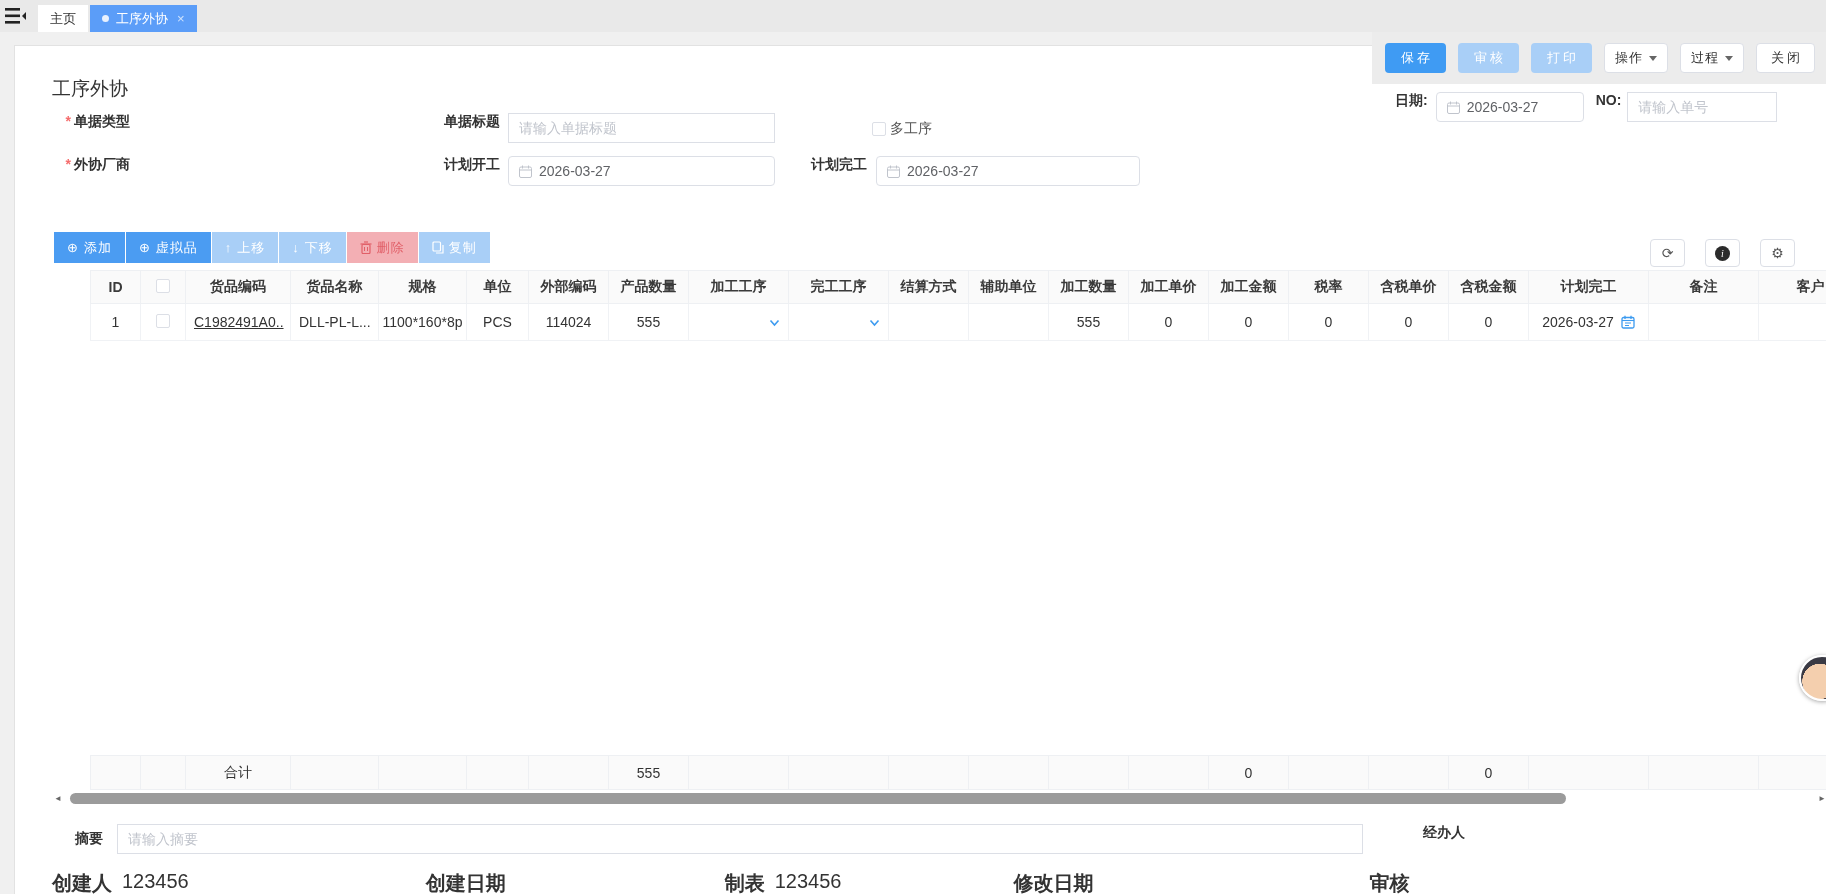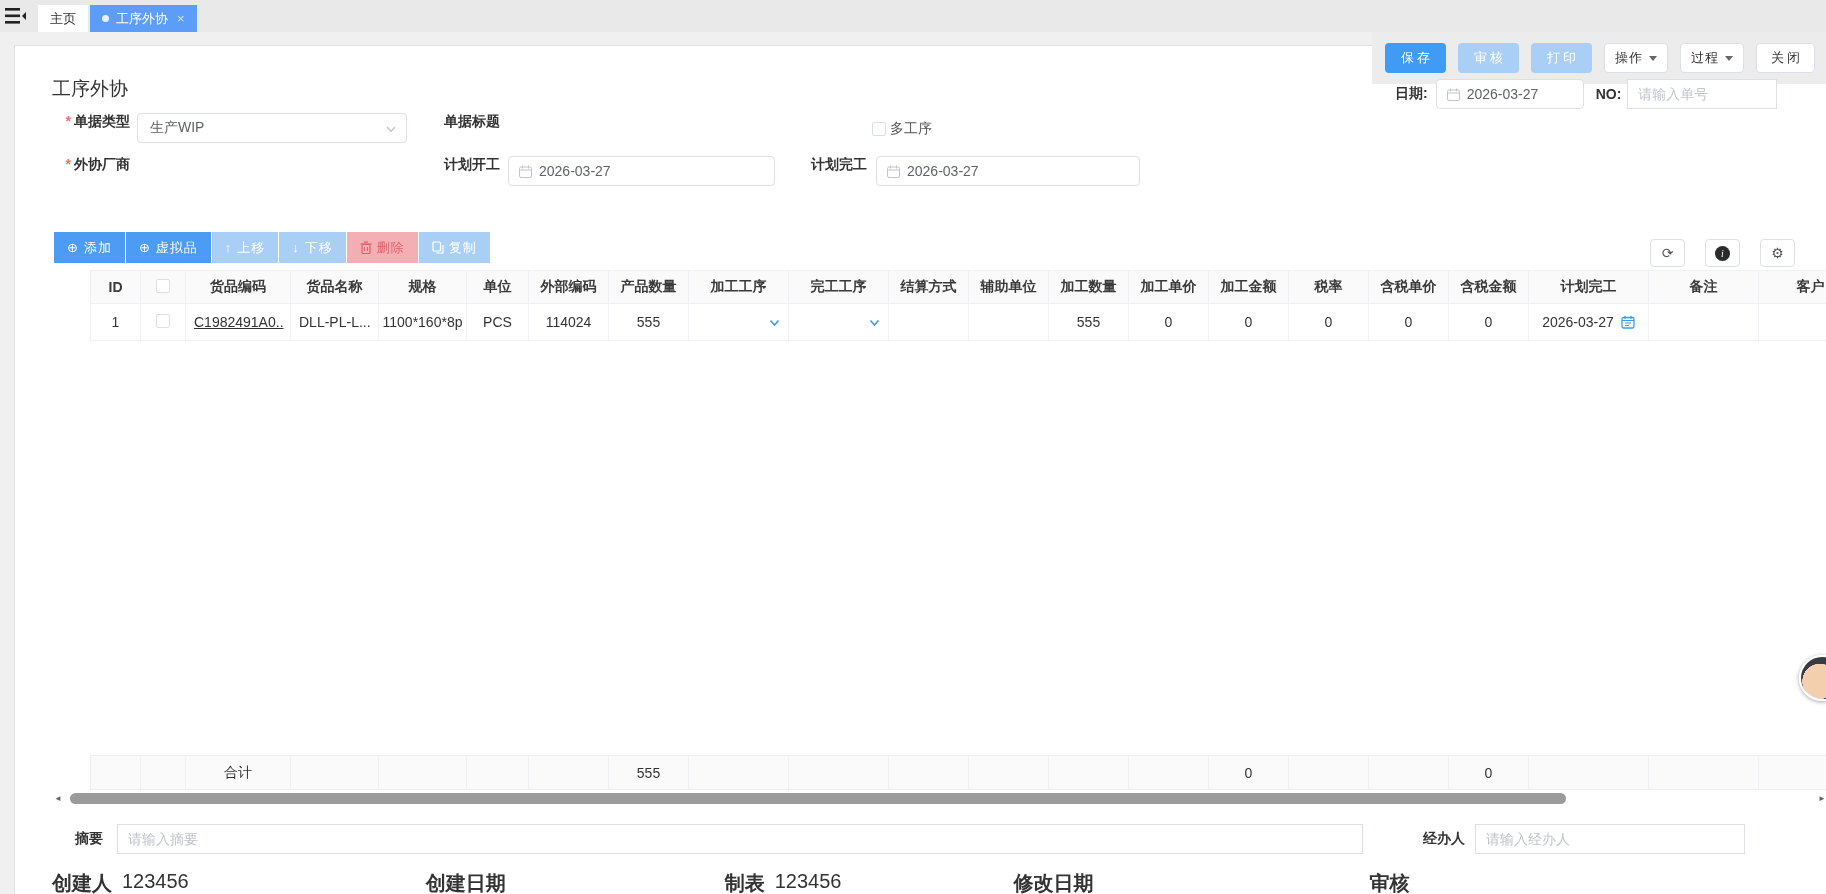--- a/index.html
+++ b/index.html
@@ -21,21 +21,21 @@
   .card { position:absolute; left:14px; top:45px; width:1812px; height:849px; background:#fff; border:1px solid #e2e2e2; border-right:none; border-bottom:none; }
   .page-title { position:absolute; left:52px; top:76px; font-size:19px; color:#333; }
   
   .action-strip { position:absolute; left:1372px; top:32px; width:454px; height:52px; background:#ececec; z-index:6; display:flex; align-items:center; gap:12px; padding-left:13px; }
   .btn { height:30px; border:none; border-radius:4px; font-size:13px; letter-spacing:3px; padding:0 13px 0 16px; cursor:pointer; font-family:inherit; display:inline-flex; align-items:center; justify-content:center; }
   .btn-primary { background:#3f9bf3; color:#fff; }
   .btn-disabled { background:#a9cff7; color:#fff; cursor:not-allowed; }
   .btn-plain { background:#fff; color:#333; border:1px solid #dcdfe6; letter-spacing:1px; padding:0 10px; gap:6px; }
   .caret { width:0; height:0; border-left:4px solid transparent; border-right:4px solid transparent; border-top:5px solid #666; display:inline-block; }
   
-  .docrow { position:absolute; top:79px; left:1372px; width:454px; height:30px; z-index:6; display:flex; align-items:center; }
+  .docrow { position:absolute; top:92px; left:1372px; width:454px; height:30px; z-index:6; display:flex; }
   .doclabel { font-weight:bold; color:#333; }
   .dateinput { display:flex; align-items:center; gap:7px; border:1px solid #dcdfe6; border-radius:4px; background:#fff; height:30px; padding:0 10px; color:#606266; }
   input.text { height:30px; border:1px solid #dcdfe6; border-radius:0; background:#fff; padding:0 10px; font-size:14px; color:#606266; font-family:inherit; outline:none; }
   input.text::placeholder { color:#c0c4cc; }
   
   .field { position:absolute; display:flex; align-items:flex-start; }
   .flabel { font-weight:bold; color:#333; text-align:right; flex:none; }
   .req { color:#f56c6c; margin-right:3px; font-weight:bold; }
   .selectbox { position:relative; display:flex; align-items:center; border:1px solid #dcdfe6; border-radius:4px; height:30px; background:#fff; color:#606266; padding:0 28px 0 12px; cursor:pointer; }
   .sel-arrow { position:absolute; right:9px; top:9px; }
@@ -133,30 +133,25 @@
     <span>2026-03-27</span>
   </div>
   <span class="doclabel" style="margin-left:12px">NO:</span>
   <input class="text" style="width: 150px; margin-left: 6px;" placeholder="请输入单号">
 </div>
 
 <div class="field" style="left:46px;top:113px;">
   <span class="flabel" style="width:84px">
     <span class="req">*</span><span>单据类型</span>
   </span>
-  <div class="selectbox" style="width:270px;margin-left:7px">
-    <span>生产WIP</span>
-    <svg class="sel-arrow" width="12" height="12" viewBox="0 0 12 12">
-      <path d="M2 4 L6 8.2 L10 4" stroke="#c0c4cc" stroke-width="1.4" fill="none"></path>
-    </svg>
-  </div>
 </div>
 
 <div class="field" style="left:400px;top:113px;">
   <span class="flabel" style="width:100px">单据标题</span>
+  <input class="text" style="width: 267px; margin-left: 8px;" placeholder="请输入单据标题">
 </div>
 
 <label class="checkrow" style="left:872px;top:120px;">
   <input type="checkbox" class="cbox" style="">
   <span>多工序</span>
 </label>
 
 <div class="field" style="left:46px;top:156px;">
   <span class="flabel" style="width:84px">
     <span class="req">*</span><span>外协厂商</span>
@@ -399,21 +394,20 @@
   <div class="hthumb"></div>
   <span class="harrow" style="right:0">►</span>
 </div>
 
 <div class="sumline">
   <span class="blabel">摘要</span>
   <input class="text" style="width: 1246px;" placeholder="请输入摘要">
 </div>
 <div class="opline">
   <span class="blabel">经办人</span>
-  <input class="text" style="width: 270px;" placeholder="请输入经办人">
 </div>
 
 <div class="finfo">
   <span class="lab">创建人</span>
   <span class="val">123456</span>
   <span class="lab" style="margin-left:237px">创建日期</span>
   <span class="lab" style="margin-left:219px">制表</span>
   <span class="val">123456</span>
   <span class="lab" style="margin-left:172px">修改日期</span>
   <span class="lab" style="margin-left:276px">审核</span>

